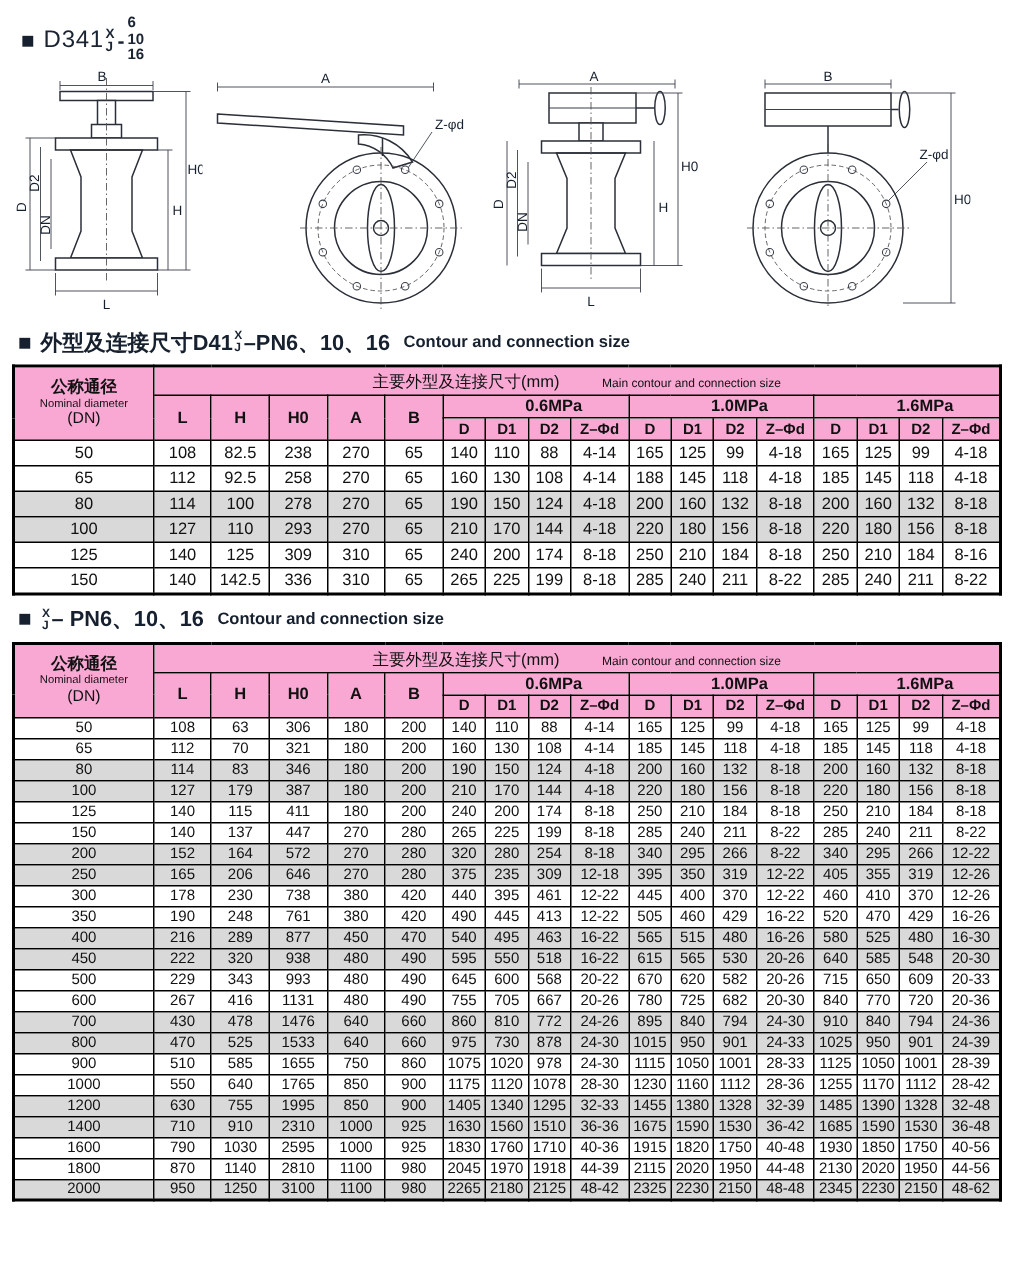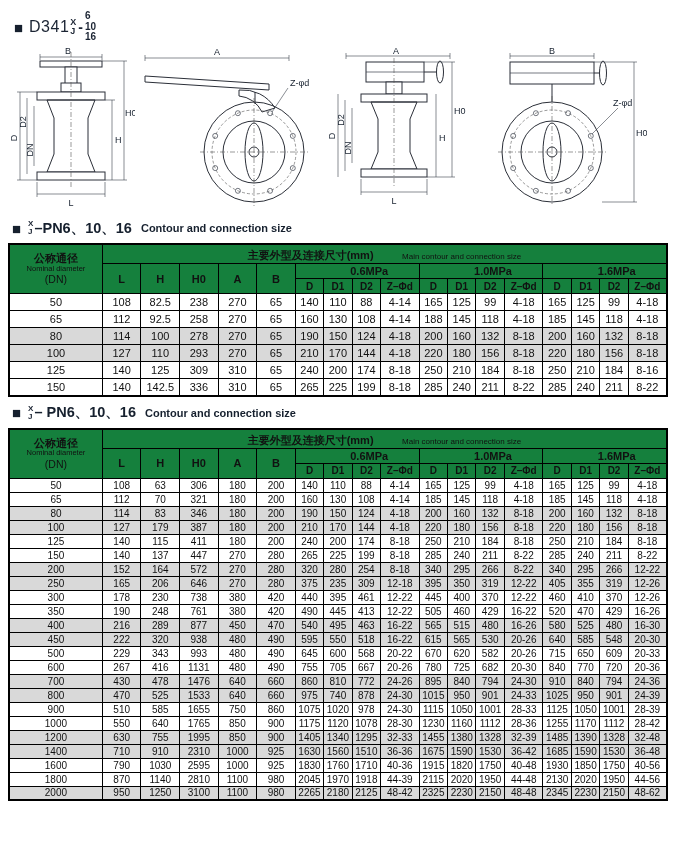--- a/index.html
+++ b/index.html
@@ -39,25 +39,25 @@
   .sec-en { font-size:11px; font-weight:bold; margin-left:9px; color:#16202e;text-align:right; }
   .section-header .supsub span { font-size:8px; }
 
   
   table.dim-table { border-collapse:collapse; table-layout:fixed; width:660px;
     border:2px solid #000; margin-left:0; }
   .dim-table th, .dim-table td {
     border:1px solid #000; text-align:center; vertical-align:middle;
     padding:0; white-space:nowrap; overflow:hidden; color:#111;
   }
-  .dim-table thead th { background:#15803d; font-weight:bold; }
+  .dim-table thead th { background:#f9a8d4; font-weight:bold; }
   .hdr-dn-zh { font-size:11px; font-weight:bold; display:block; line-height:1.15; }
   .hdr-dn-en { font-size:7.5px; font-weight:normal; display:block; line-height:1.1; }
   .hdr-dn-u  { font-size:10.5px; font-weight:normal; display:block; line-height:1.2; }
-  .hdr-main-zh { font-size:11px; font-weight:bold; }
+  .hdr-main-zh { font-size:11px; font-weight:normal; }
   .hdr-main-en { font-size:8px; font-weight:normal;margin-left:24px; }
   th.hdr-main-cell { height:18px; }
   th.hdr-press { font-size:11px; font-weight:normal; height:15px;padding-left:24px; }
   th.hdr-sub { font-size:10px; font-weight:normal; height:15px; }
   th.hdr-dim { font-size:11px; font-weight:normal; }
   .t1 tbody td { font-size:11px; height:17px; }
   .t2 tbody td { font-size:10px; height:14px; }
   tr.shaded td { background:#d9d9d9; }
 </style>
 </head>
@@ -203,20 +203,21 @@
       <text class="svgtxt" x="131" y="60">Z-φd</text>
       <line class="dim" x1="152" y1="16" x2="152" y2="156"></line>
         <line class="dim" x1="112" y1="16" x2="155" y2="16"></line>
         <line class="dim" x1="120" y1="156" x2="155" y2="156"></line>
       <text class="svgtxt" x="154" y="90">H0</text>
     </svg>
   </div>
 
   <div class="section-header">
     <span class="bullet">■</span>
+    <span class="sec-zh">外型及连接尺寸D41</span>
     <span class="supsub">
       <span>X</span>
       <span>J</span>
     </span>
     <span class="sec-tail">–PN6、10、16</span>
     <span class="sec-en">Contour and connection size</span>
   </div>
 
   <table class="dim-table t1">
     <colgroup>
@@ -770,21 +771,21 @@
           <td>24-36</td>
         </tr>
         <tr class="shaded">
           <td>800</td>
           <td>470</td>
           <td>525</td>
           <td>1533</td>
           <td>640</td>
           <td>660</td>
           <td>975</td>
-          <td>740</td>
+          <td>730</td>
           <td>878</td>
           <td>24-30</td>
           <td>1015</td>
           <td>950</td>
           <td>901</td>
           <td>24-33</td>
           <td>1025</td>
           <td>950</td>
           <td>901</td>
           <td>24-39</td>

